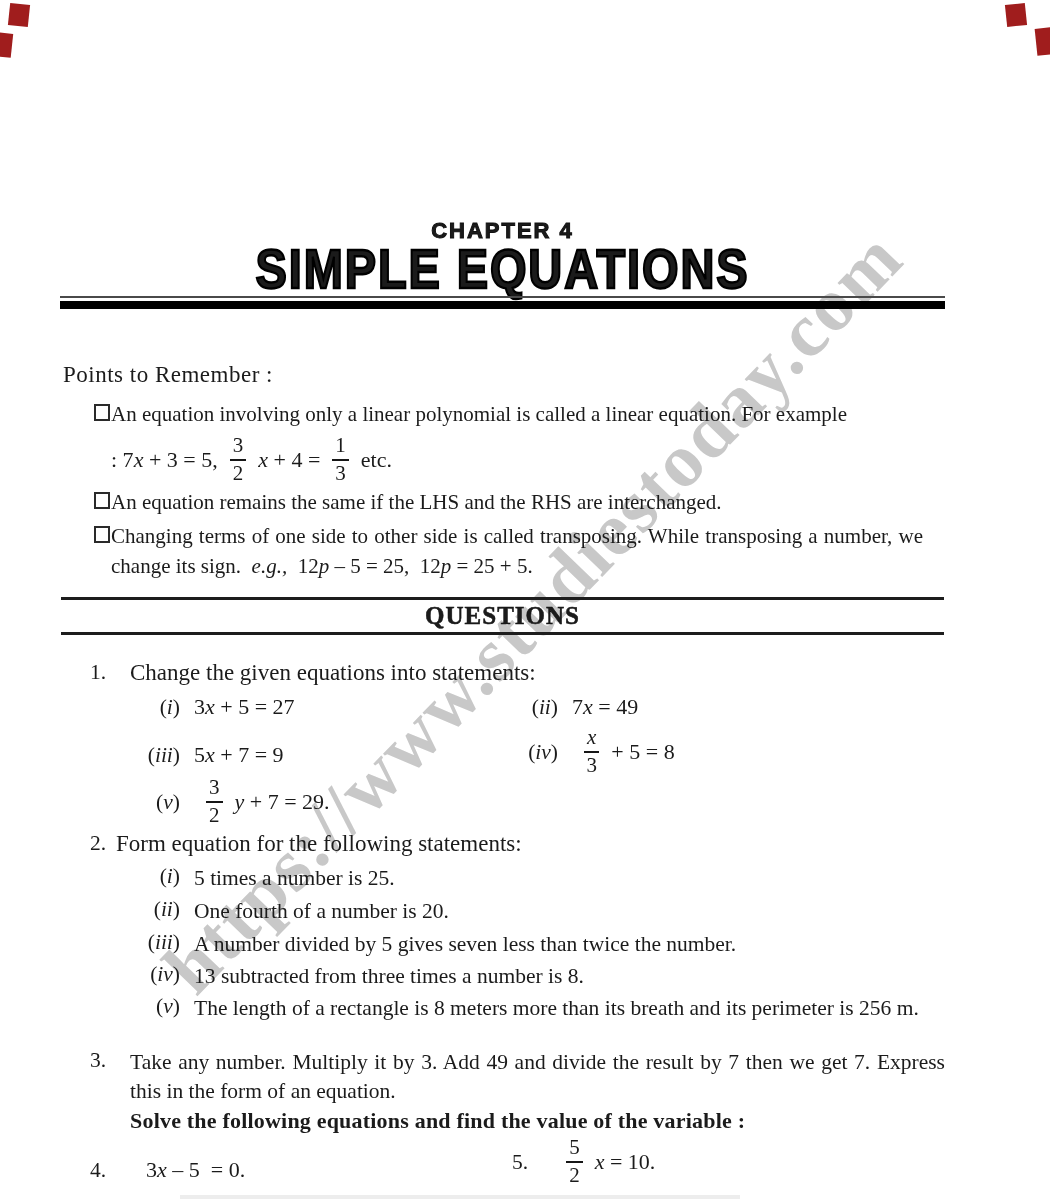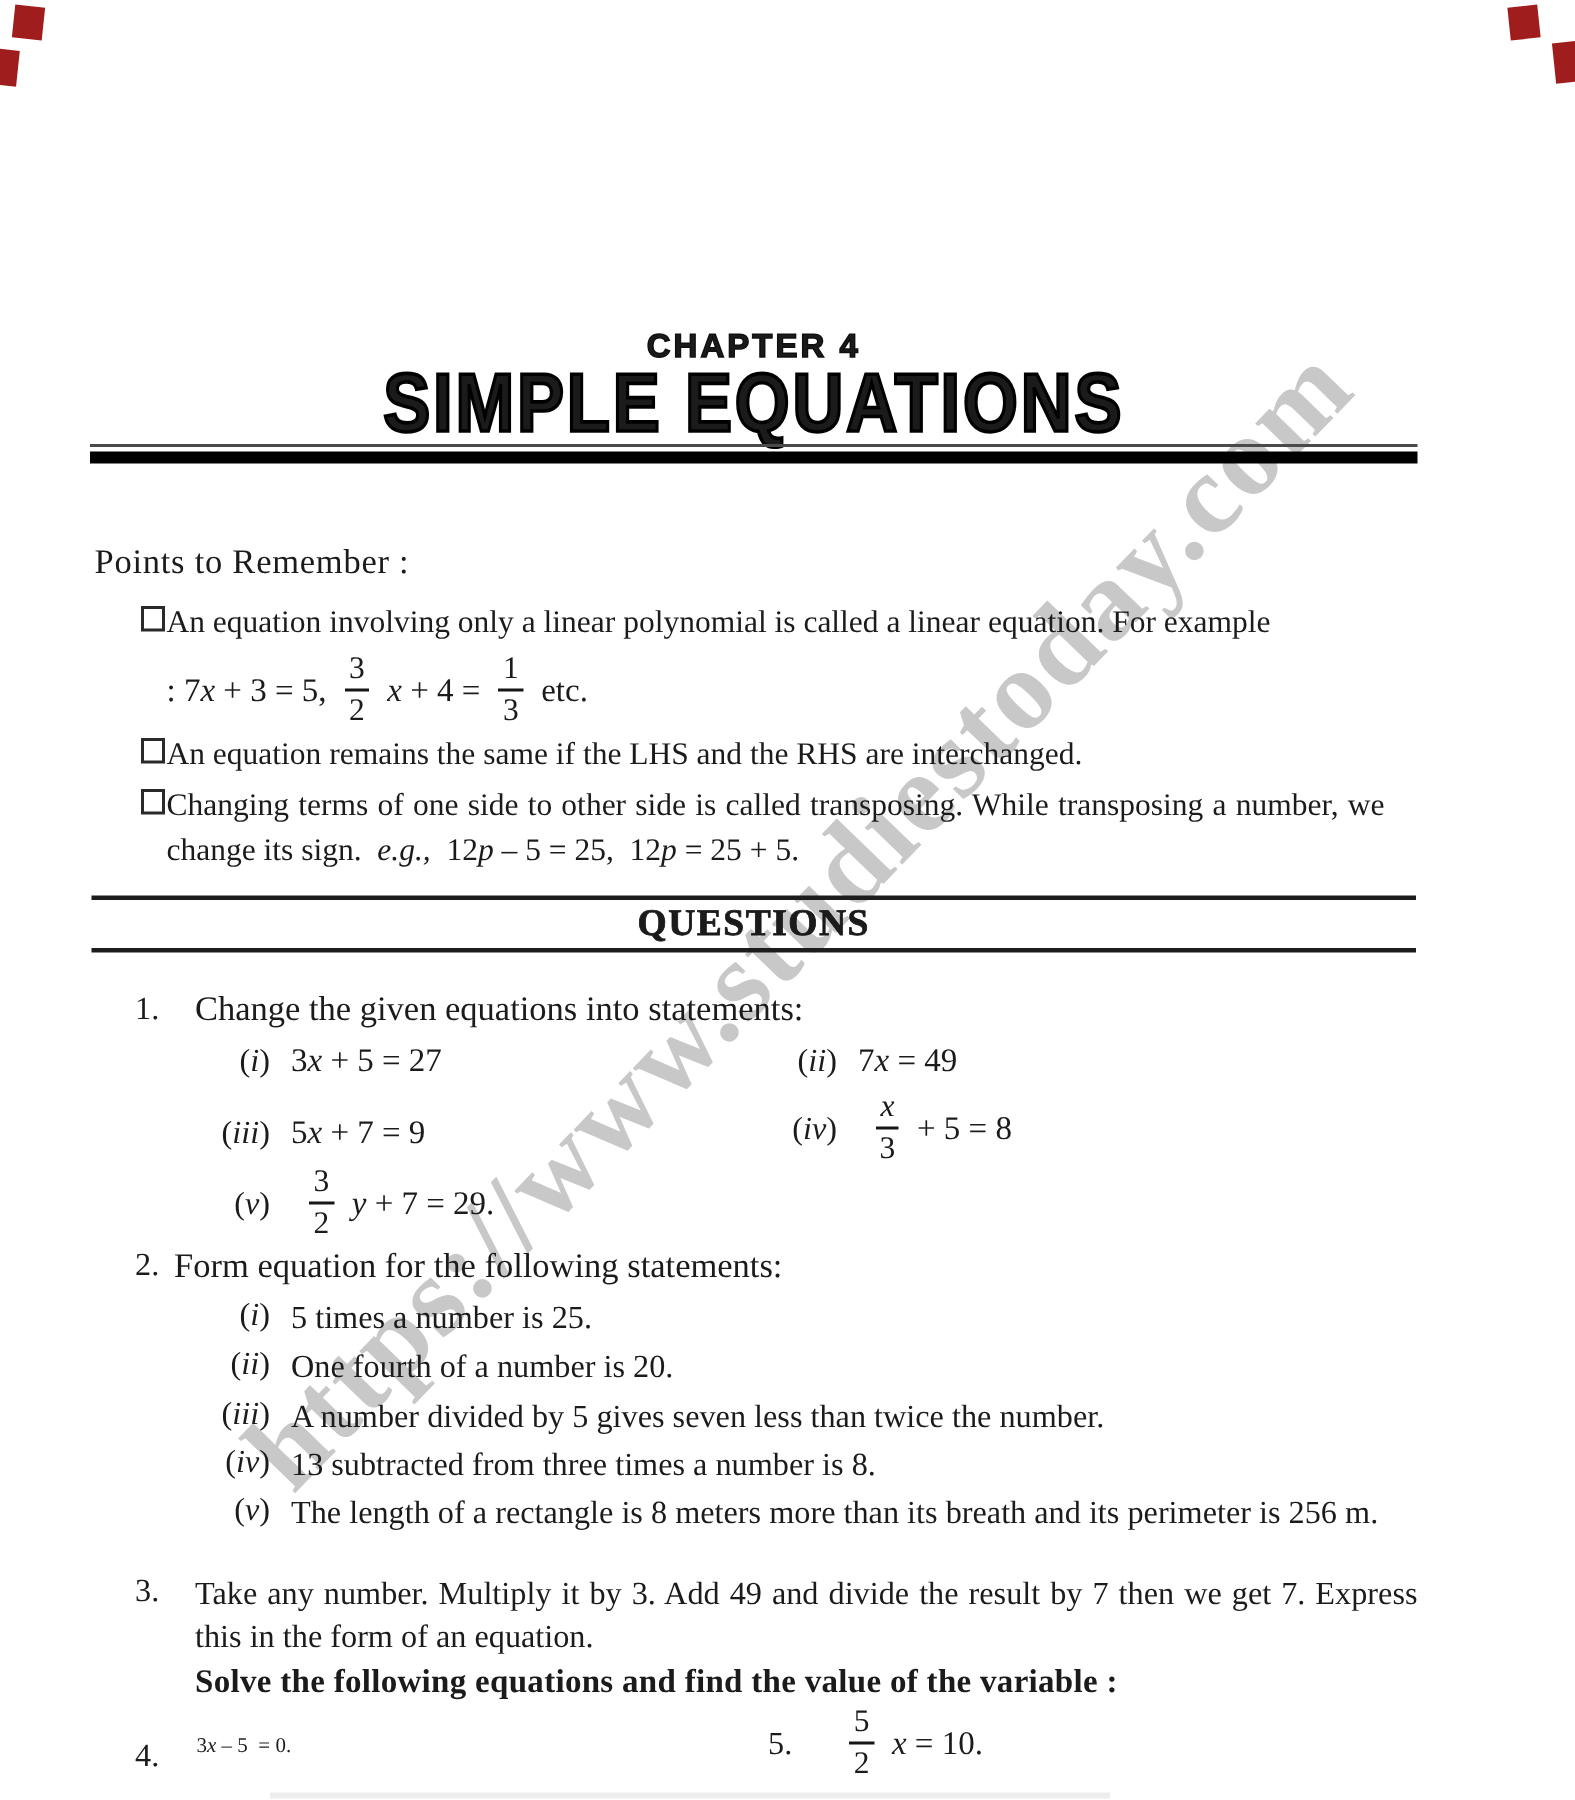--- a/index.html
+++ b/index.html
@@ -168,21 +168,21 @@
     <span class="sublabel">(<i>v</i>)</span>
     <div class="txt">The length of a rectangle is 8 meters more than its breath and its perimeter is 256 m.</div>
   </div>
 
   <div class="abs qnum" style="top:1048px;left:90px">3.</div>
   <div class="abs body-line" style="top:1048px;left:130px;width:815px;text-align:justify">Take any number. Multiply it by 3. Add 49 and divide the result by 7 then we get 7. Express this in the form of an equation.</div>
 
   <div class="abs solve" style="top:1108px;left:130px">Solve the following equations and find the value of the variable :</div>
 
   <div class="abs qnum" style="top:1158px;left:90px">4.</div>
-  <div class="abs" style="top:1157px;left:131px;font-size:14px">3<i>x</i> – 5 &nbsp;= 0.</div>
+  <div class="abs" style="top:1157px;left:146px;font-size:22px">3<i>x</i> – 5 &nbsp;= 0.</div>
 
   <div class="abs eqflex" style="top:1130px;left:512px;height:64px">
     <span class="qnum" style="margin-right:26px">5.</span>
     <span class="frac">
       <span class="num">5</span>
       <span class="den">2</span>
     </span>
     <span><i>x</i> = 10.</span>
   </div>
 

